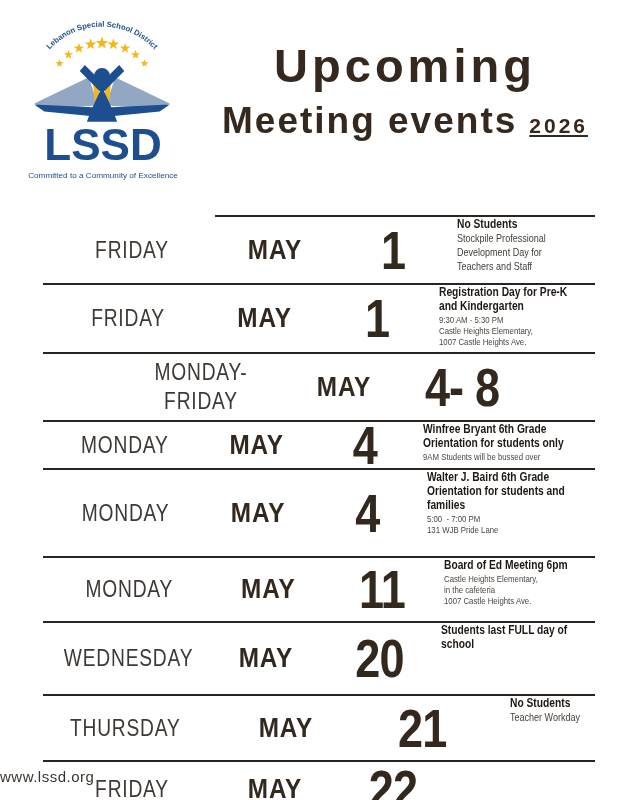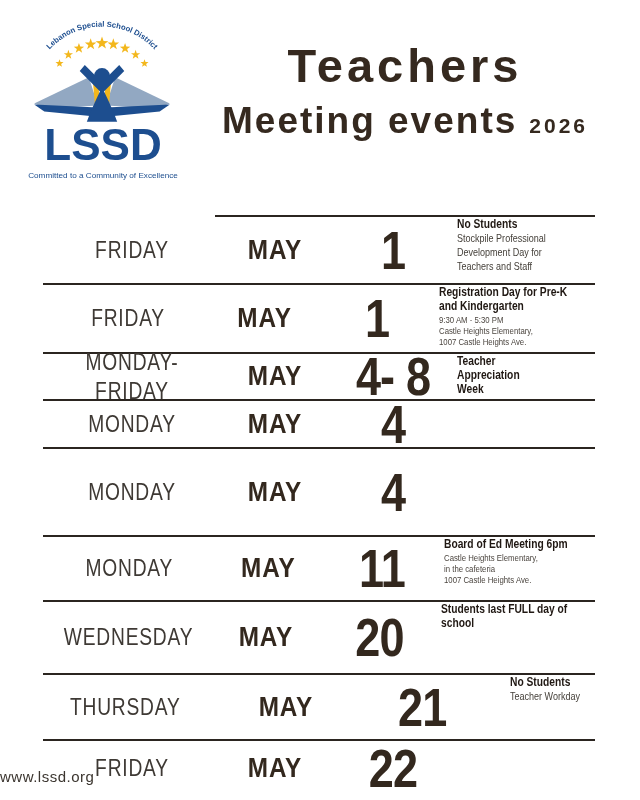--- a/index.html
+++ b/index.html
@@ -7,21 +7,21 @@
     width:640px;height:800px;background:#ffffff;position:relative;
     font-family:"Liberation Sans", sans-serif;overflow:hidden;
     -webkit-font-smoothing:antialiased;
   }
   
   .logo{position:absolute;left:16px;top:20px;width:172px;height:168px;}
   
   .titleblock{position:absolute;left:212px;top:40px;width:386px;text-align:center;color:#35291f;}
   .title-line1{font-size:47px;font-weight:600;letter-spacing:4px;line-height:1.1;}
   .title-line2{font-size:37px;font-weight:600;letter-spacing:2px;line-height:1.15;margin-top:8px;}
-  .title-year{font-size:21px;font-weight:600;letter-spacing:3px;margin-left:12px;vertical-align:baseline;}
+  .title-year{font-size:21px;font-weight:600;letter-spacing:3px;margin-left:12px;vertical-align:baseline;text-decoration:underline;}
   
   .events{position:absolute;left:43px;top:173px;width:552px;margin-top:44px;}
   .title-rule{position:absolute;top:-2px;left:172px;width:380px;border-top:2px solid #2b2520;}
   .event-row{display:flex;align-items:center;border-bottom:2px solid #2b2520;box-sizing:border-box;}
   .cell-day{width:178px;text-align:center;font-size:24px;letter-spacing:1px;color:#3e3934;
     transform:scaleX(0.8);white-space:pre-line;line-height:1.2;}
   .cell-month{width:108px;text-align:center;font-size:27px;font-weight:bold;letter-spacing:1px;
     color:#33281e;transform:scaleX(0.9);}
   .cell-date{width:128px;text-align:center;font-size:53px;font-weight:bold;color:#33281e;
     transform:scaleX(0.85);letter-spacing:-1px;}
@@ -74,21 +74,21 @@
       <path d="M 85,72 L 63,50 L 68,44 L 85,61 L 102,44 L 107,50 Z"></path>
       <path d="M 85,66 C 78,80 73,92 70,100 L 100,100 C 97,92 92,80 85,66 Z"></path>
     </g>
 
     <text x="86" y="138" text-anchor="middle" font-size="44" font-weight="bold" fill="#1d4e8f" textLength="116" lengthAdjust="spacingAndGlyphs">LSSD</text>
     <text x="86" y="156" text-anchor="middle" font-size="8" fill="#1d4e8f" textLength="148" lengthAdjust="spacingAndGlyphs">Committed to a Community of Excellence</text>
   </svg>
 </div>
 
 <div class="titleblock">
-  <div class="title-line1">Teachers</div>
+  <div class="title-line1">Upcoming</div>
   <div class="title-line2"><span>Meeting events</span><span class="title-year">2026</span></div>
 </div>
 
 <div class="events">
   <div class="title-rule"></div>
 <div class="event-row" style="height: 68px;">
     <div class="cell-day">FRIDAY</div>
     <div class="cell-month">MAY</div>
     <div class="cell-date">1</div>
     <div class="cell-desc">
@@ -109,43 +109,53 @@
       <div class="desc-inner">
         <div class="desc-title">Registration Day for Pre-K
 and Kindergarten</div>
 
         <div class="desc-details">9:30 AM - 5:30 PM
 Castle Heights Elementary,
 1007 Castle Heights Ave.</div>
       </div>
     </div>
   </div>
-    <div class="event-row" style="height: 47px; justify-content: center;">
+    <div class="event-row" style="height: 68px; justify-content: center;">
     <div class="cell-day">MONDAY-
 FRIDAY</div>
     <div class="cell-month">MAY</div>
     <div class="cell-date">4- 8</div>
-    <div class="cell-desc">
-      <div class="desc-inner">
-        <div class="desc-title">Teacher
-Appreciation
-Week</div>
-
-      </div>
-    </div>
   </div>
     <div class="event-row" style="height: 48px;">
     <div class="cell-day">MONDAY</div>
     <div class="cell-month">MAY</div>
     <div class="cell-date">4</div>
+    <div class="cell-desc">
+      <div class="desc-inner">
+        <div class="desc-title">Winfree Bryant 6th Grade
+Orientation for students only</div>
+
+        <div class="desc-details">9AM Students will be bussed over</div>
+      </div>
+    </div>
   </div>
     <div class="event-row" style="height: 88px;">
     <div class="cell-day">MONDAY</div>
     <div class="cell-month">MAY</div>
     <div class="cell-date">4</div>
+    <div class="cell-desc">
+      <div class="desc-inner">
+        <div class="desc-title">Walter J. Baird 6th Grade
+Orientation for students and
+families</div>
+
+        <div class="desc-details">5:00  - 7:00 PM
+131 WJB Pride Lane</div>
+      </div>
+    </div>
   </div>
     <div class="event-row" style="height: 65px;">
     <div class="cell-day">MONDAY</div>
     <div class="cell-month">MAY</div>
     <div class="cell-date">11</div>
     <div class="cell-desc">
       <div class="desc-inner">
         <div class="desc-title">Board of Ed Meeting 6pm</div>
 
         <div class="desc-details">Castle Heights Elementary,

